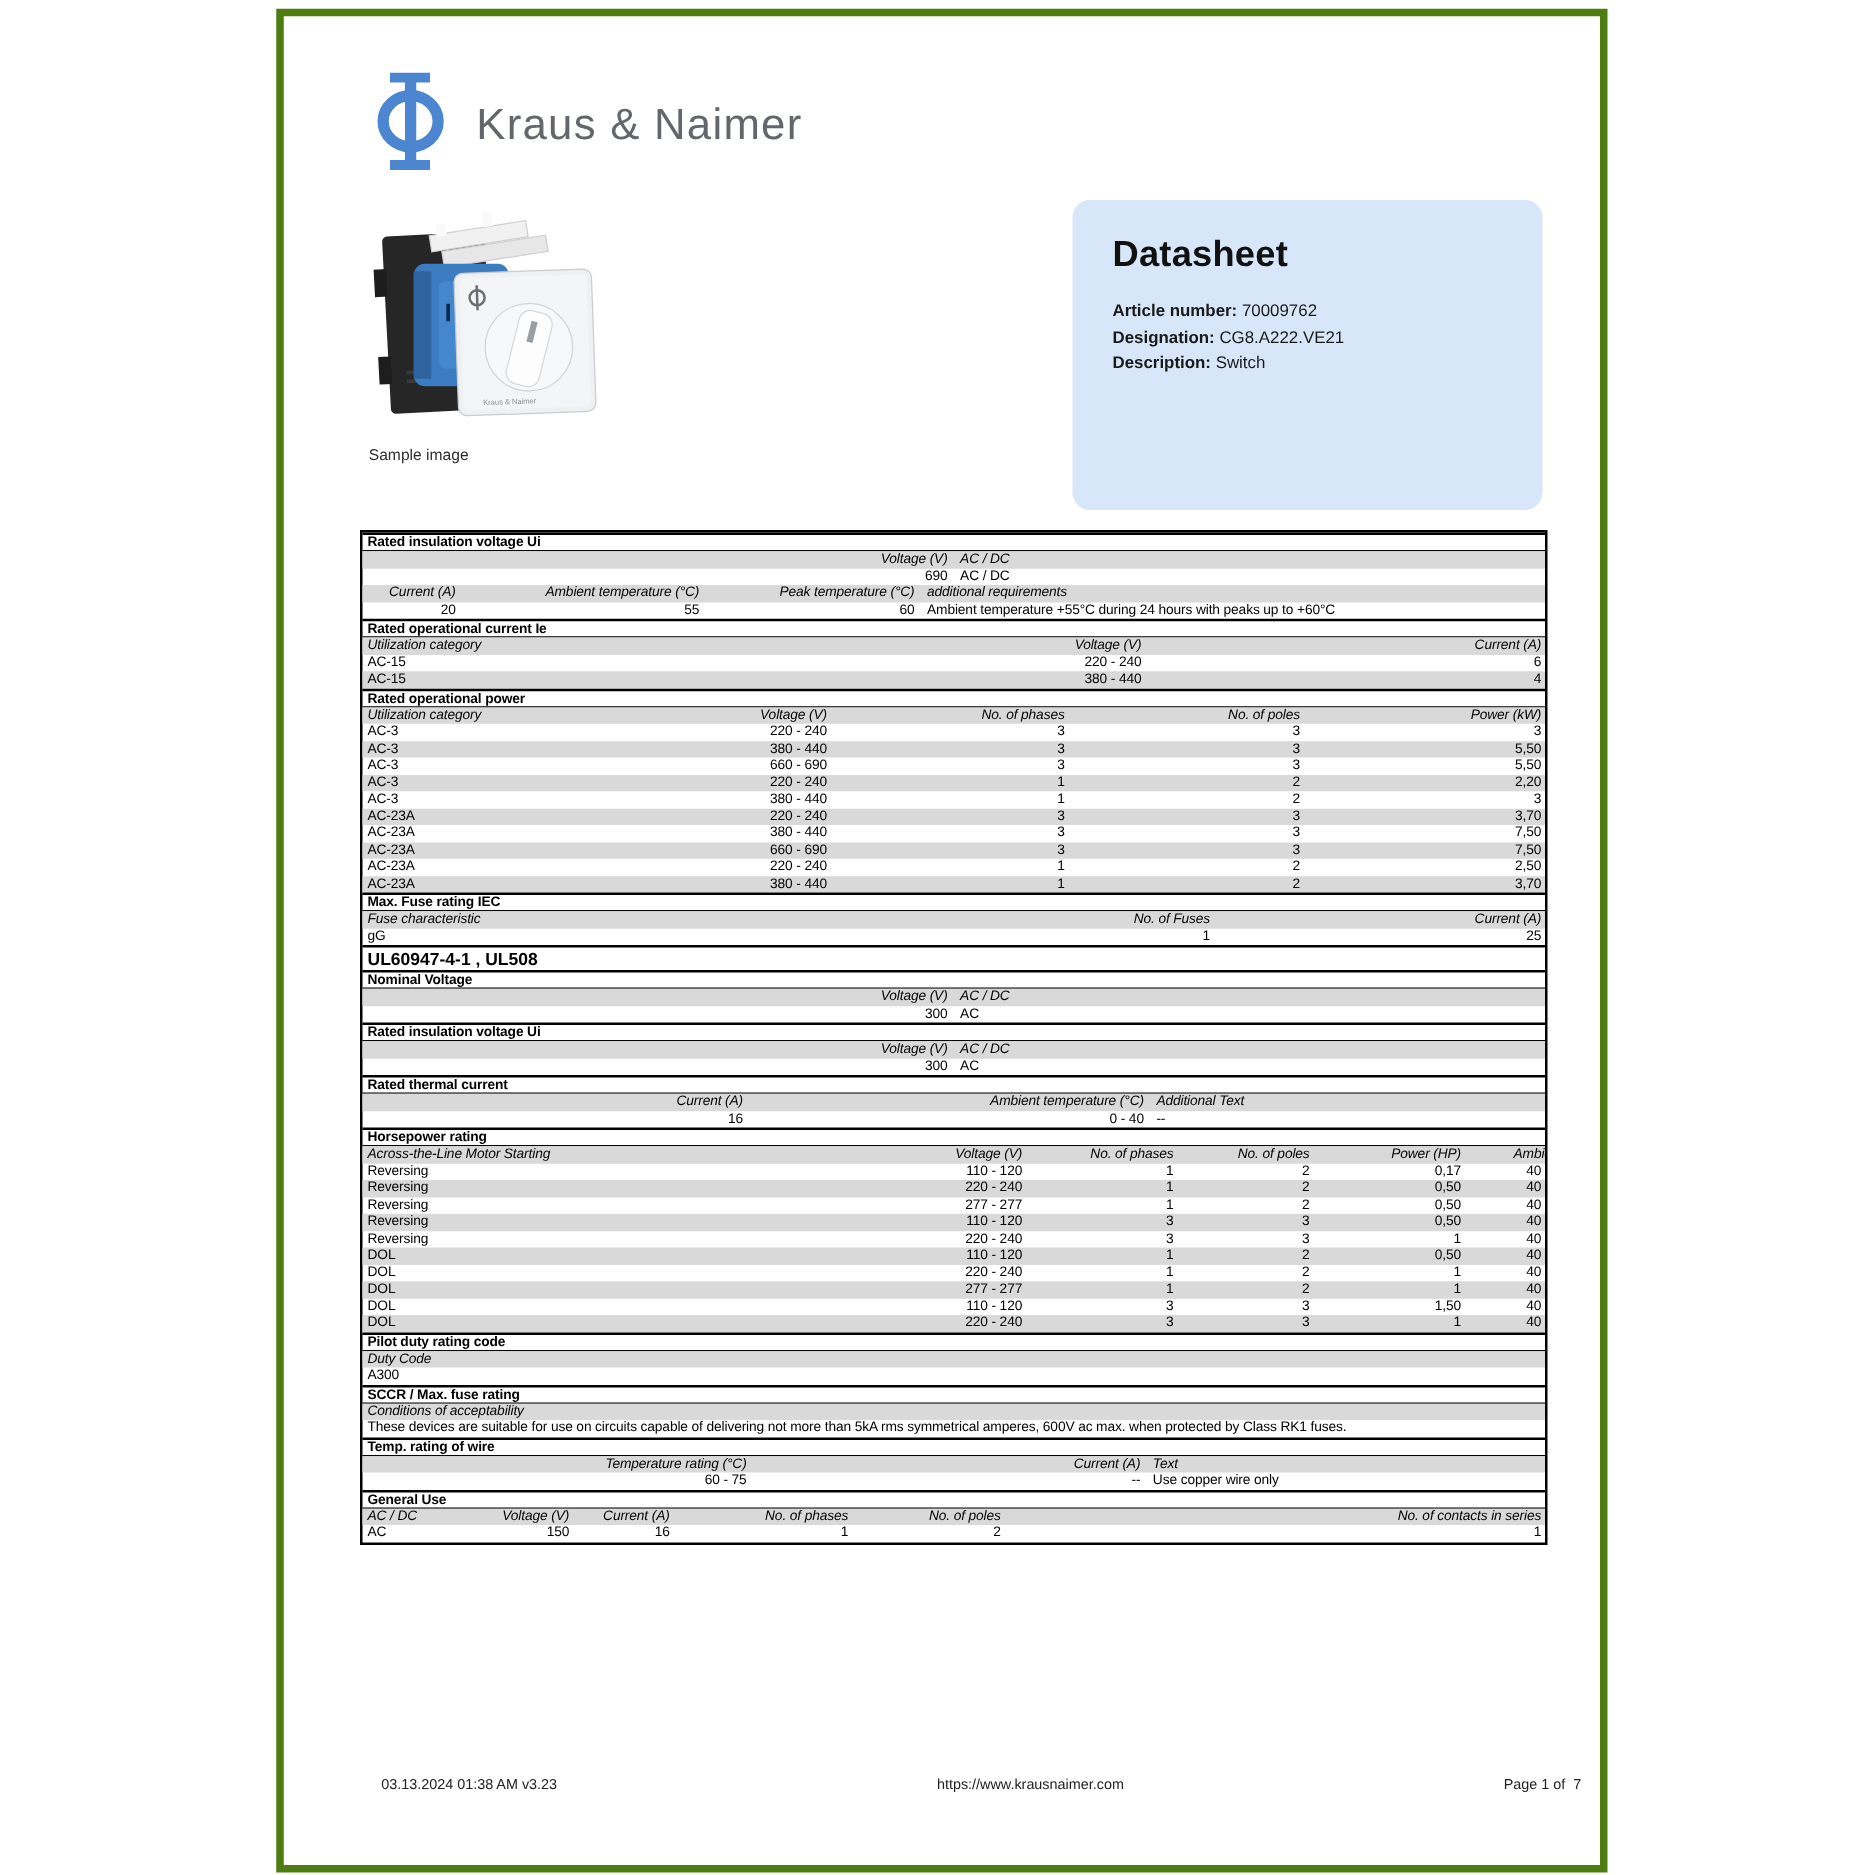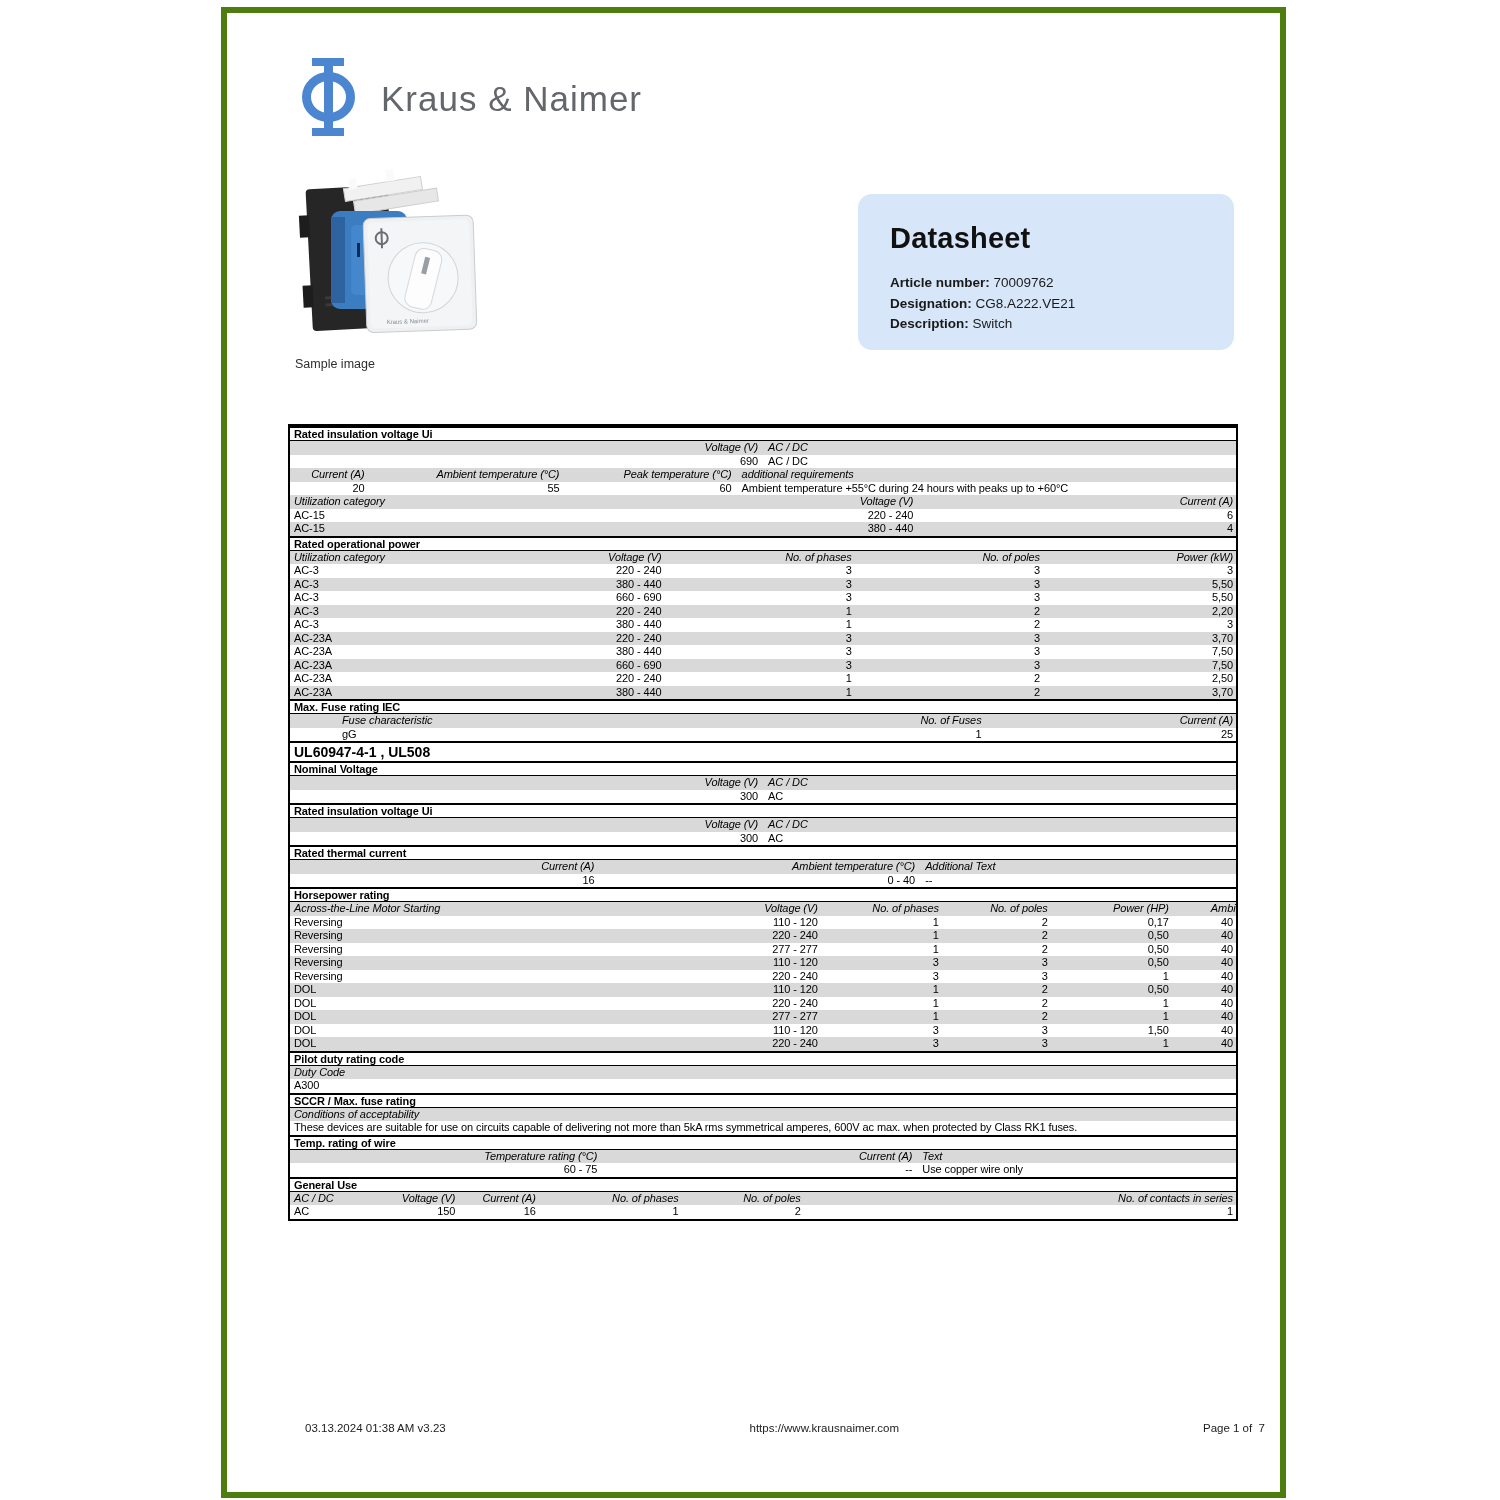--- a/index.html
+++ b/index.html
@@ -13,22 +13,22 @@
     border:6px solid #4d7c0f; background:#ffffff;
   }
   
   .brand { position:absolute; left:70px; top:45px; display:flex; align-items:center; gap:22px; }
   .brand-text { font-size:35px; color:#63666a; letter-spacing:1px; font-weight:400; }
   
   .product { position:absolute; left:66px; top:152px; width:200px; height:190px; }
   .sample-label { position:absolute; left:68px; top:344px; font-size:12.5px; color:#2e2e2e; }
   
   .card {
-    position:absolute; left:631px; top:147px; width:376px; height:156px;
-    background:#d7e6f9; border-radius:14px; padding:28px 32px;margin-top:34px;
+    position:absolute; left:631px; top:147px; width:376px; height:248px;
+    background:#d7e6f9; border-radius:14px; padding:28px 32px;
   }
   .card-title { font-size:29px; font-weight:bold; color:#111; margin-bottom:18px; letter-spacing:.2px; }
   .card-field { font-size:13.5px; line-height:20.5px; color:#1a1a1a; }
   .card-field b { font-weight:bold; }
   
   .spec {
     position:absolute; left:61px; top:411px; width:950px;
     border:2px solid #000; background:#fff; font-size:11px; letter-spacing:-0.1px;
   }
   .row { width:100%; }
@@ -43,21 +43,21 @@
   }
   .cells { display:grid; height:13.5px; line-height:13.5px; }
   .cells span { display:block; text-align:right; padding:0 3px; white-space:nowrap; overflow:hidden; }
   .gray { background:#d9d9d9; }
   .head { font-style:italic; }
   
   .l-pair    { grid-template-columns:49.8% 1fr; }
   .l-ruc     { grid-template-columns:8.2% 20.6% 18.2% 1fr; }
   .l-roc     { grid-template-columns:40% 26.2% 1fr; }
   .l-rop     { grid-template-columns:20% 19.6% 20.1% 19.9% 1fr; }
-  .l-fuse    { grid-template-columns:40% 32% 1fr;padding-left:48px; }
+  .l-fuse    { grid-template-columns:40% 32% 1fr; }
   .l-thermal { grid-template-columns:32.5% 33.9% 1fr; }
   .l-hp      { grid-template-columns:35% 17.3% 9% 7.7% 9% 1fr;gap:36px; }
   .l-single  { grid-template-columns:1fr; }
   .l-wire    { grid-template-columns:32.8% 33.3% 1fr; }
   .l-general { grid-template-columns:8% 9.8% 8.5% 15.1% 12.9% 1fr; }
   
   .l-pair span:nth-child(2), .l-ruc span:nth-child(4),
   .l-thermal span:nth-child(3), .l-wire span:nth-child(3)
   { text-align:left; padding-left:7px; }
   .l-roc span:nth-child(1), .l-rop span:nth-child(1), .l-fuse span:nth-child(1),
@@ -163,20 +163,21 @@
           <span>Ambient temperature (°C)</span>
           <span>Peak temperature (°C)</span>
           <span>additional requirements</span>
         </div>
         <div class="row cells l-ruc">
           <span>20</span>
           <span>55</span>
           <span>60</span>
           <span>Ambient temperature +55°C during 24 hours with peaks up to +60°C</span>
         </div>
+        <div class="row row-sec">Rated operational current Ie</div>
         <div class="row cells l-roc gray head">
           <span>Utilization category</span>
           <span>Voltage (V)</span>
           <span>Current (A)</span>
         </div>
         <div class="row cells l-roc">
           <span>AC-15</span>
           <span>220 - 240</span>
           <span>6</span>
         </div>

